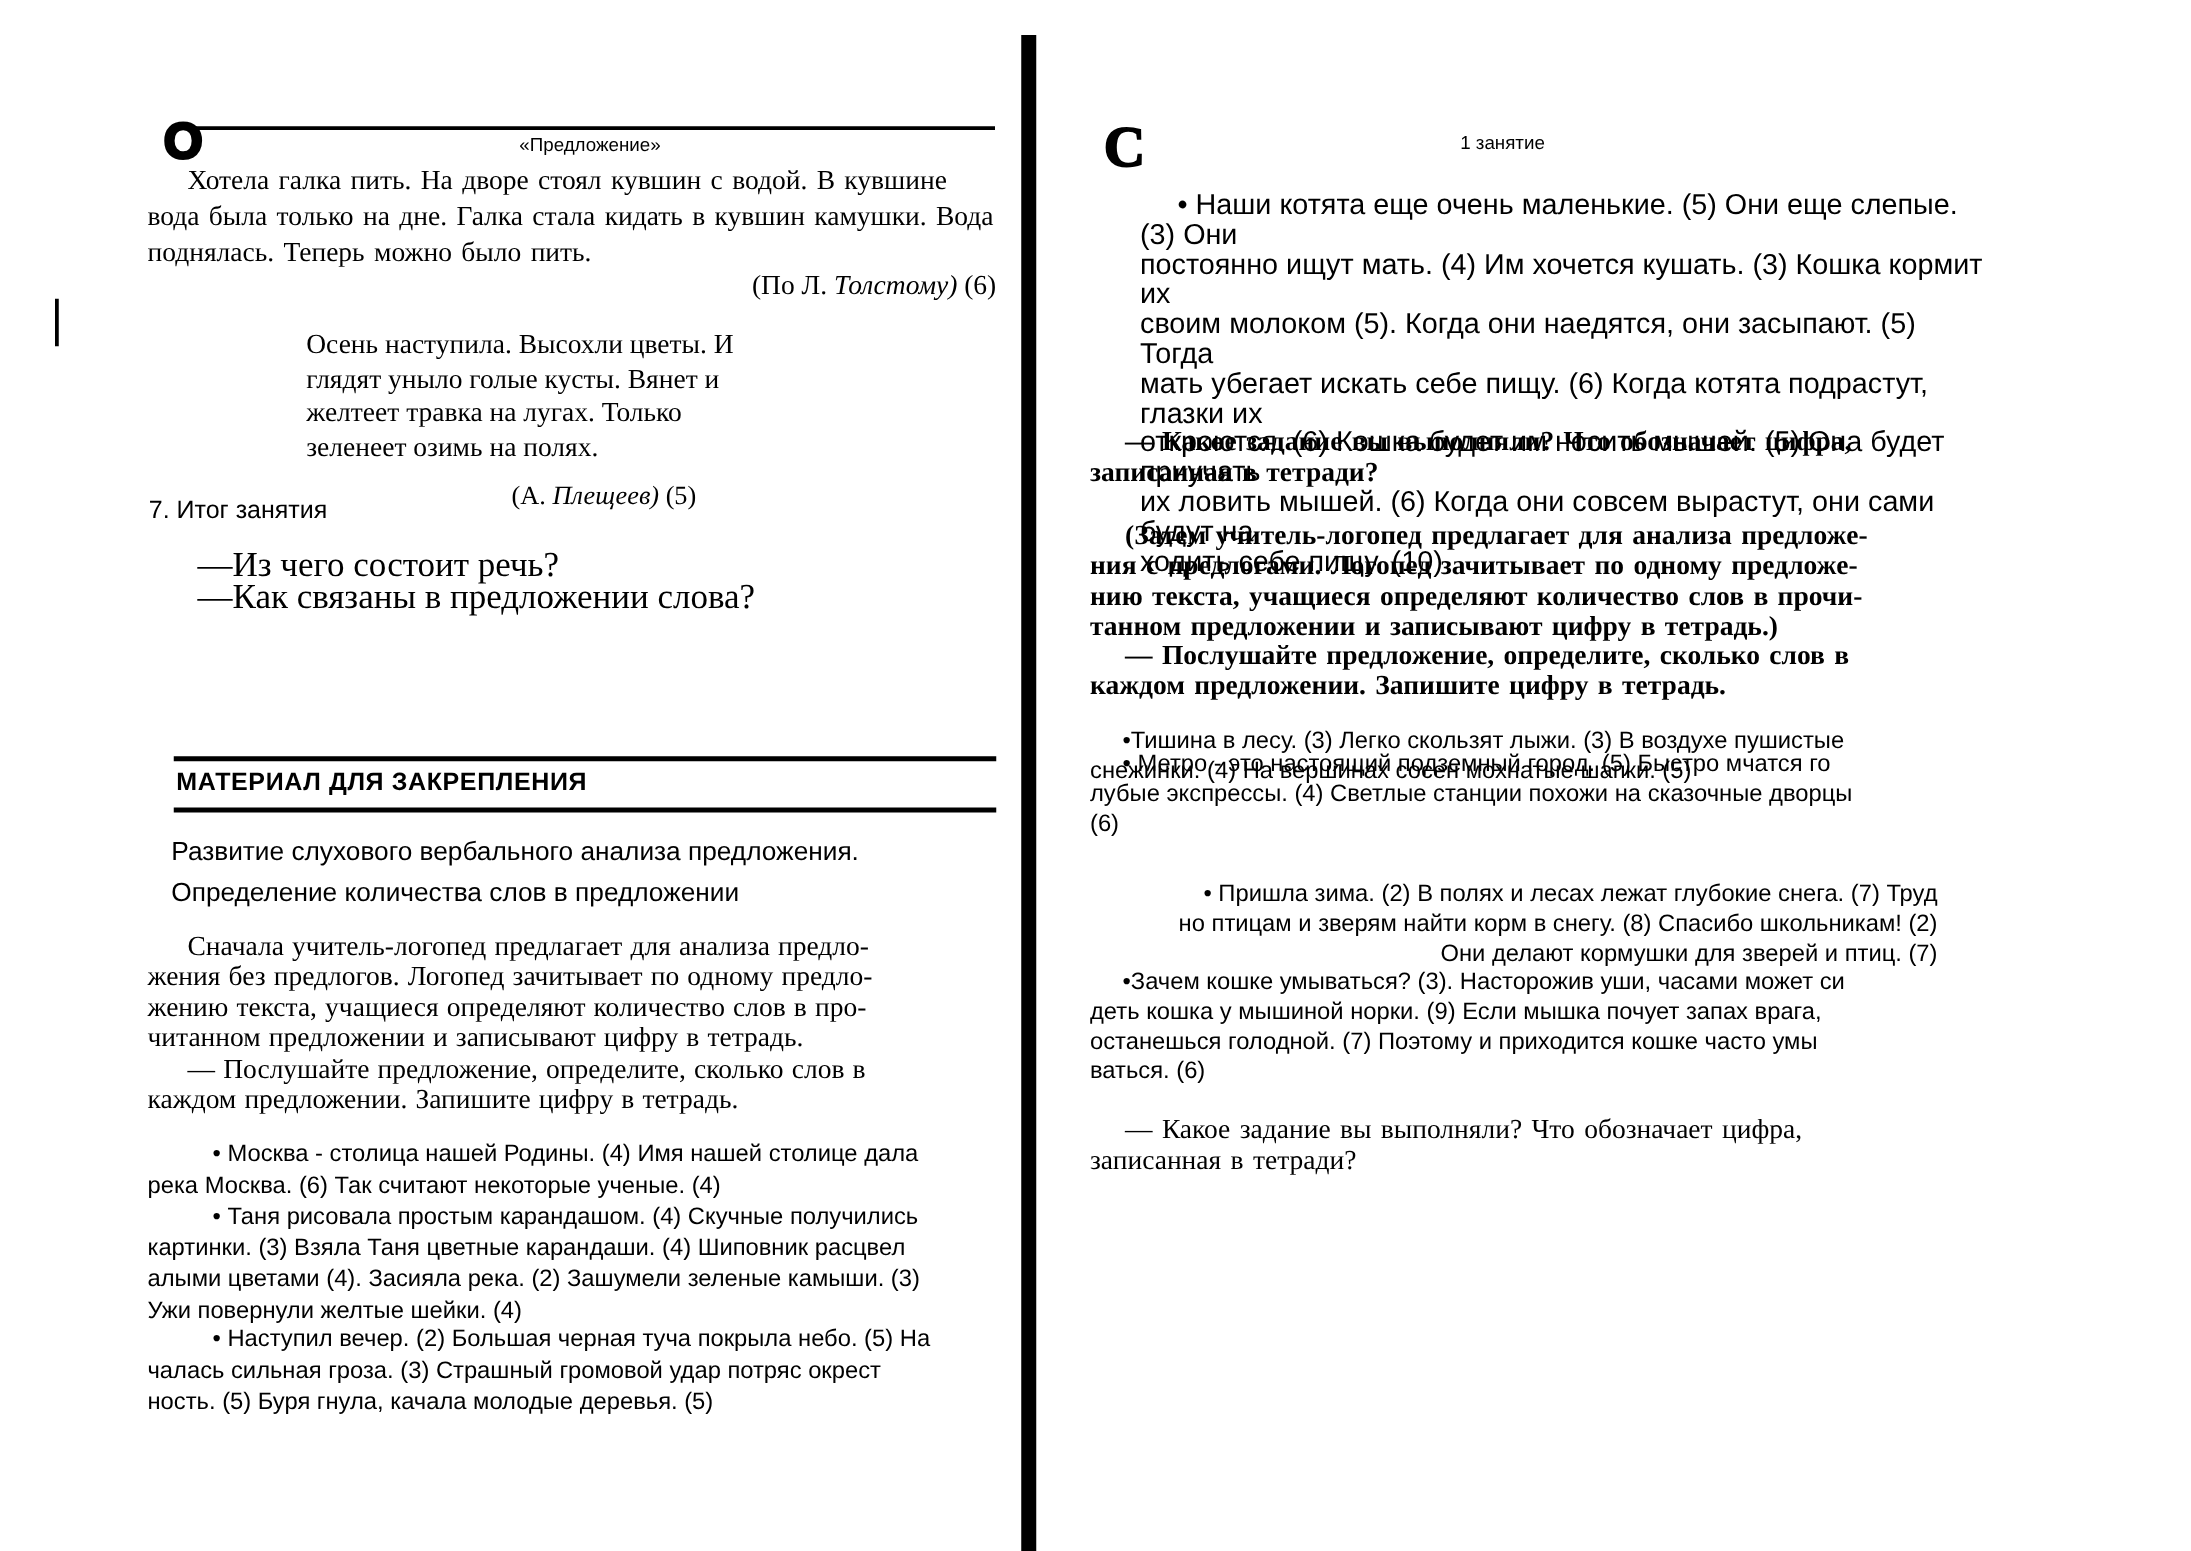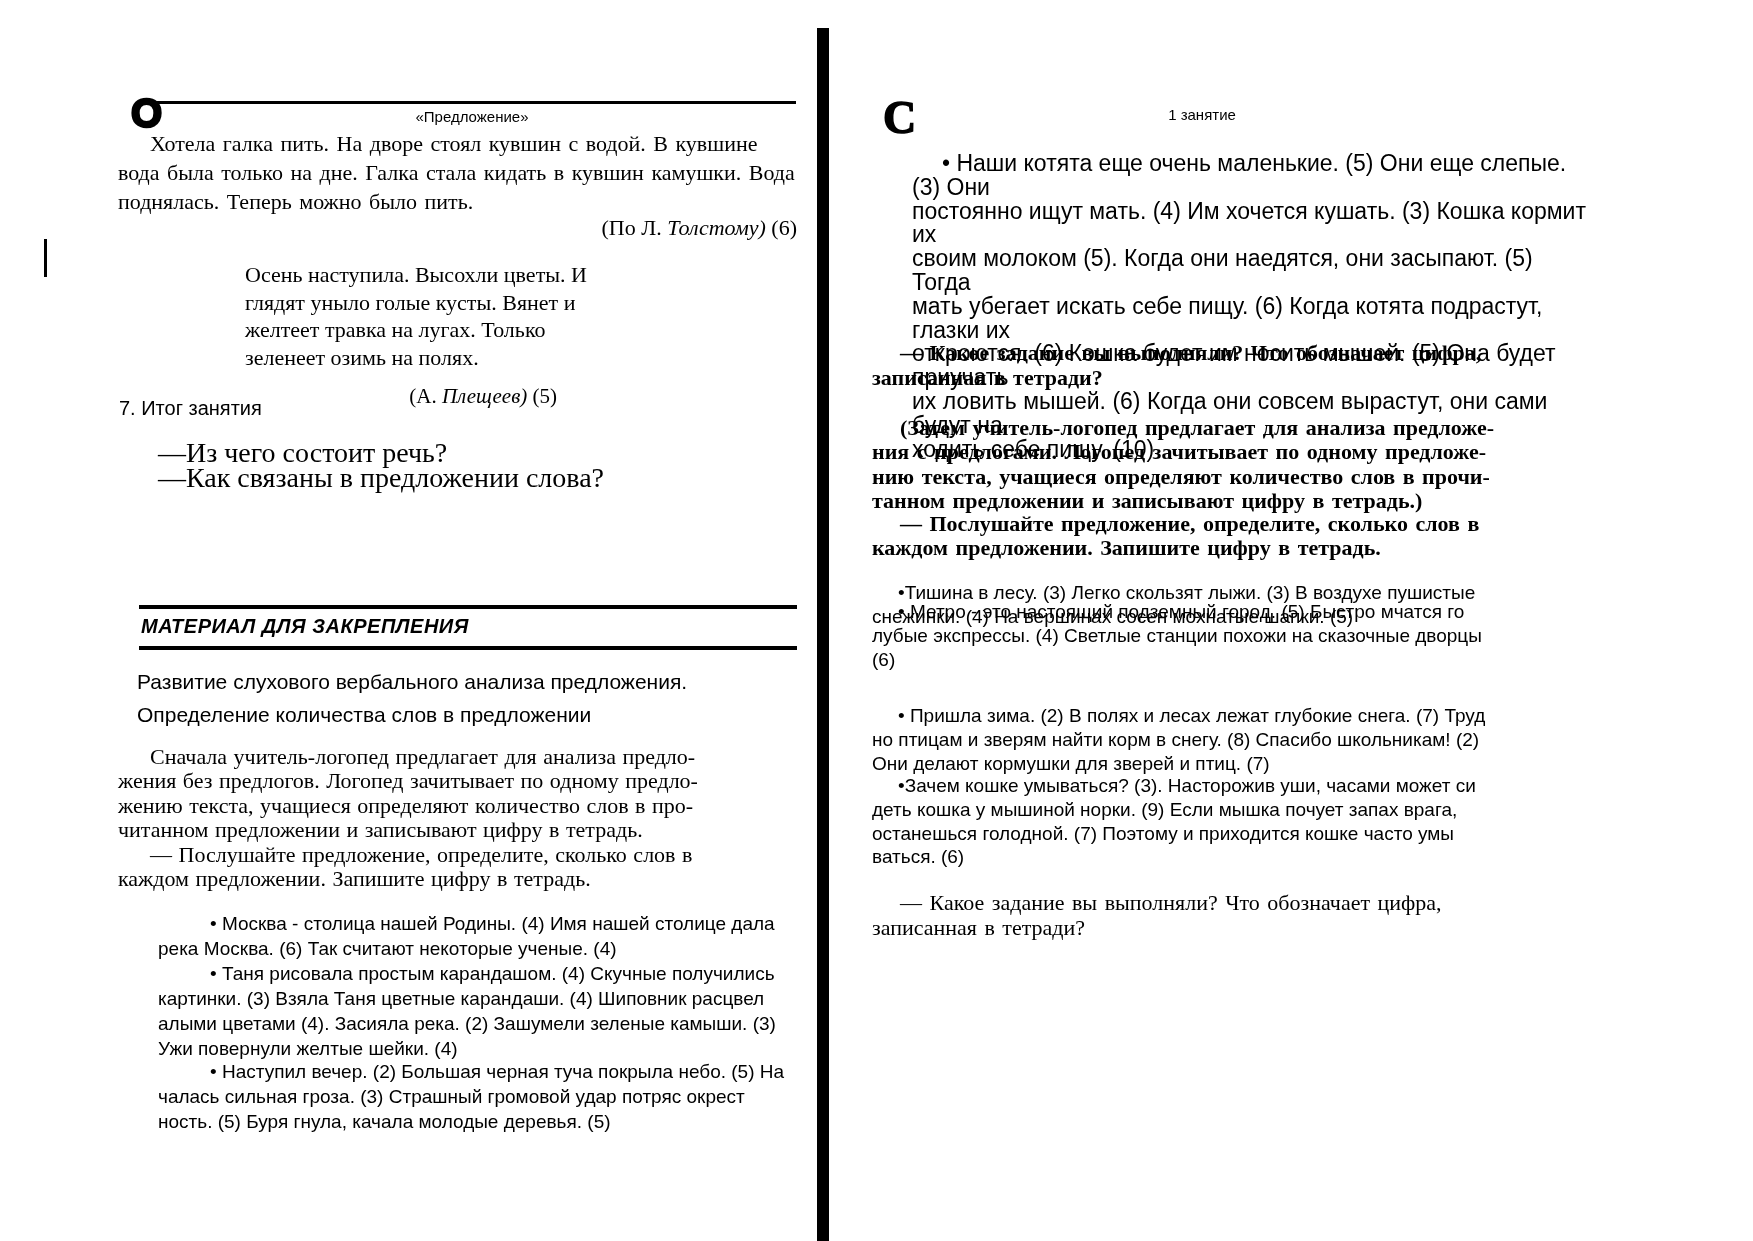--- a/index.html
+++ b/index.html
@@ -15,43 +15,43 @@
              -webkit-text-stroke:2.5px #000;}
   .l-header{left:148px;top:108px;width:648px;text-align:center;font-size:15px;}
   .story{left:118px;top:129px;width:690px;font-size:22px;line-height:29px;text-indent:32px;word-spacing:2px;}
   .story-attr{left:118px;top:215px;width:679px;text-align:right;font-size:22px;}
   .it{font-style:italic;}
   .poem{left:245px;top:261px;width:370px;font-size:22px;line-height:27.5px;}
   .poem-attr{left:245px;top:384px;width:312px;text-align:right;font-size:21px;}
   .itog{left:119px;top:397px;font-size:20px;}
   .questions{left:158px;top:441px;width:640px;font-size:28px;line-height:24.6px;}
   .l-rule-1{left:139px;top:605px;width:658px;height:4px;}
-  .material-hdr{left:141px;top:615px;font-size:20px;font-weight:bold;font-style:italic;letter-spacing:0.5px;}
+  .material-hdr{left:141px;top:615px;font-size:20px;font-weight:bold;letter-spacing:0.5px;}
   .l-rule-2{left:139px;top:646px;width:658px;height:4px;}
   .subtitle{left:137px;top:665px;width:680px;font-size:21px;line-height:33px;}
   .intro{left:118px;top:745px;width:690px;font-size:22px;line-height:24.4px;text-indent:32px;word-spacing:1px;}
   .instruction{left:118px;top:843px;width:690px;font-size:22px;line-height:24.4px;text-indent:32px;word-spacing:1px;}
-  .lex{left:118px;width:694px;font-size:19px;line-height:25px;text-indent:52px;margin-left:40px;}
+  .lex{left:118px;width:694px;font-size:19px;line-height:25px;text-indent:52px;}
   .lex0{top:911px;} .lex1{top:961px;} .lex2{top:1059px;}
   
   .divider{left:817px;top:28px;width:12px;height:1213px;}
   .margin-tick{left:44px;top:239px;width:3px;height:38px;}
   
   .r-dropcap{left:883px;top:95px;font-size:46px;line-height:46px;font-weight:bold;
              -webkit-text-stroke:1.5px #000;}
   .r-header{left:872px;top:106px;width:660px;text-align:center;font-size:15px;}
   .kittens{left:912px;top:152px;width:678px;font-size:23px;line-height:23.8px;text-indent:30px;}
   .rq{left:872px;width:676px;font-size:22px;line-height:24.6px;text-indent:28px;word-spacing:2px;}
   .rq1{top:341px;font-weight:bold;}
   .rnote{left:872px;top:416px;width:676px;font-size:22px;line-height:24.3px;text-indent:28px;
          font-weight:bold;word-spacing:2px;}
   .rinstr{left:872px;top:512px;width:676px;font-size:22px;line-height:24.3px;text-indent:28px;
           font-weight:bold;word-spacing:2px;}
   .rex{left:872px;width:678px;font-size:19px;line-height:23.8px;text-indent:26px;}
-  .rex0{top:581px;} .rex1{top:600px;} .rex2{top:704px;} .rex3{top:774px;}
+  .rex0{top:581px;} .rex1{top:600px;} .rex2{top:704px;text-align:right;} .rex3{top:774px;}
   .rq2{top:891px;font-weight:normal;}
 </style>
 </head>
 <body>
 
 <div id="canvas">
 
   <div class="abs rule divider"></div>
   <div class="abs rule margin-tick"></div>
 

